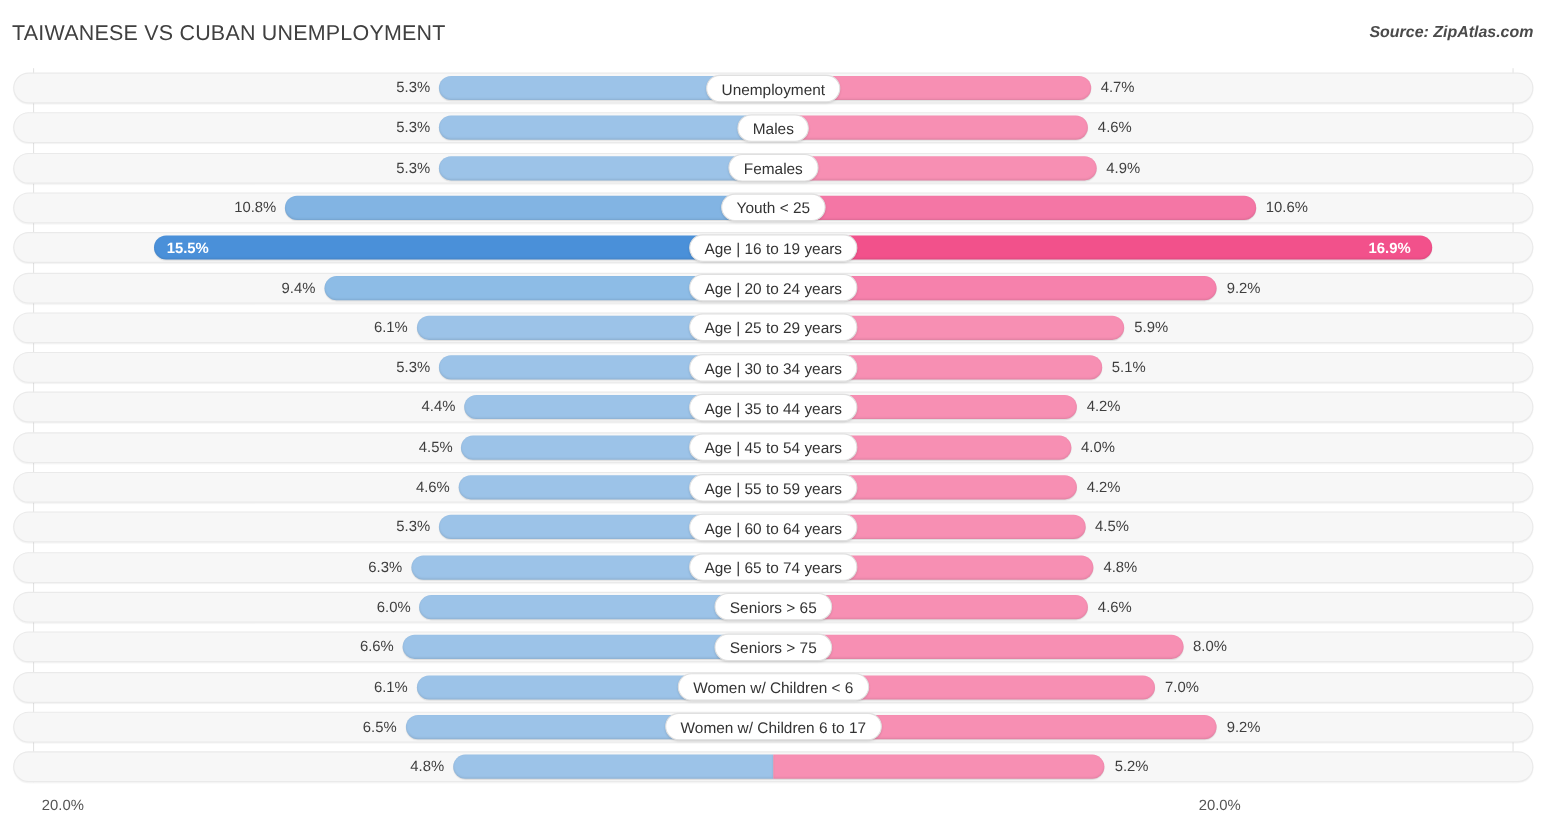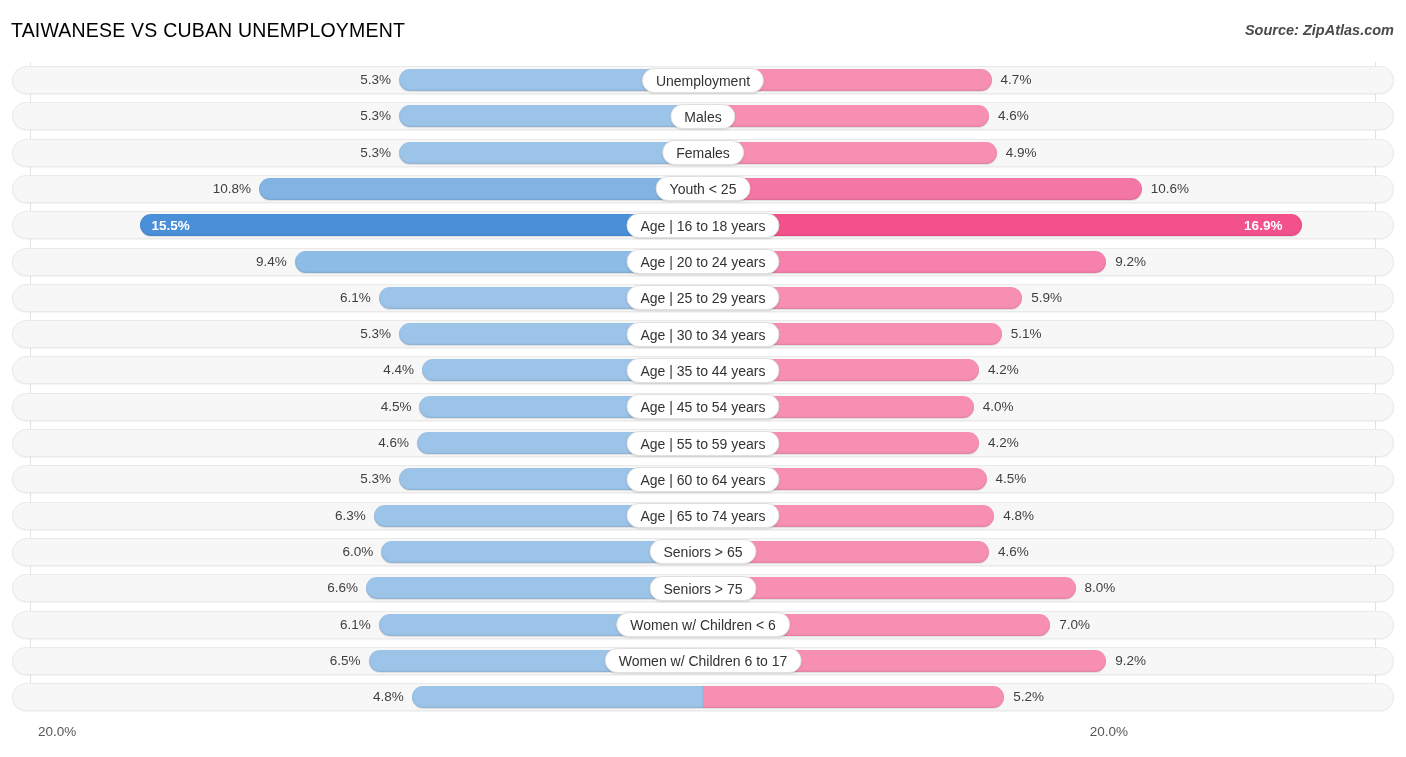--- a/index.html
+++ b/index.html
@@ -14,21 +14,21 @@
     overflow: hidden;
   }
 
   
   #header {
     position: absolute; left: 0; top: 0; width: 1406px; height: 62px;
   }
   #chart-title {
     position: absolute; left: 11px; top: 19px;
     font-size: 19.5px; letter-spacing: .2px;
-    color: #000000; font-weight: 400; white-space: nowrap;
+    color: #404040; font-weight: 400; white-space: nowrap;
   }
   #source-label {
     position: absolute; right: 12px; top: 22px;
     font-size: 14.5px; font-style: italic; font-weight: bold;
     color: #4a4a4a; white-space: nowrap;
   }
 
   
   #plot {
     position: absolute; left: 0; top: 62px;
@@ -161,21 +161,21 @@
         <div class="val val-left" style="left: 169.14px; width: 82px; text-align: right;">10.8%</div>
         <div class="val val-right" style="left: 1150.77px;">10.6%</div>
         <div class="pill" style="left: 703px;">Youth &lt; 25</div>
       </div>
       <div class="row is-max" style="top: 145.2px;">
         <div class="track"></div>
         <div class="bar bar-left" style="left: 139.525px; width: 563.475px;"></div>
         <div class="bar bar-right" style="left: 703px; width: 599.105px;"></div>
         <div class="val val-left val-inside" style="left: 151.525px; text-align: left;">15.5%</div>
         <div class="val val-right val-inside" style="left: 1244.11px; width: 46px; text-align: left;">16.9%</div>
-        <div class="pill" style="left: 703px;">Age | 16 to 18 years</div>
+        <div class="pill" style="left: 703px;">Age | 16 to 19 years</div>
       </div>
       <div class="row rank3" style="top: 181.5px;">
         <div class="track"></div>
         <div class="bar bar-left" style="left: 294.77px; width: 408.23px;"></div>
         <div class="bar bar-right" style="left: 703px; width: 403.14px;"></div>
         <div class="val val-left" style="left: 204.77px; width: 82px;">9.4%</div>
         <div class="val val-right" style="left: 1115.14px;">9.2%</div>
         <div class="pill" style="left: 703px;">Age | 20 to 24 years</div>
       </div>
       <div class="row" style="top: 217.8px;">

